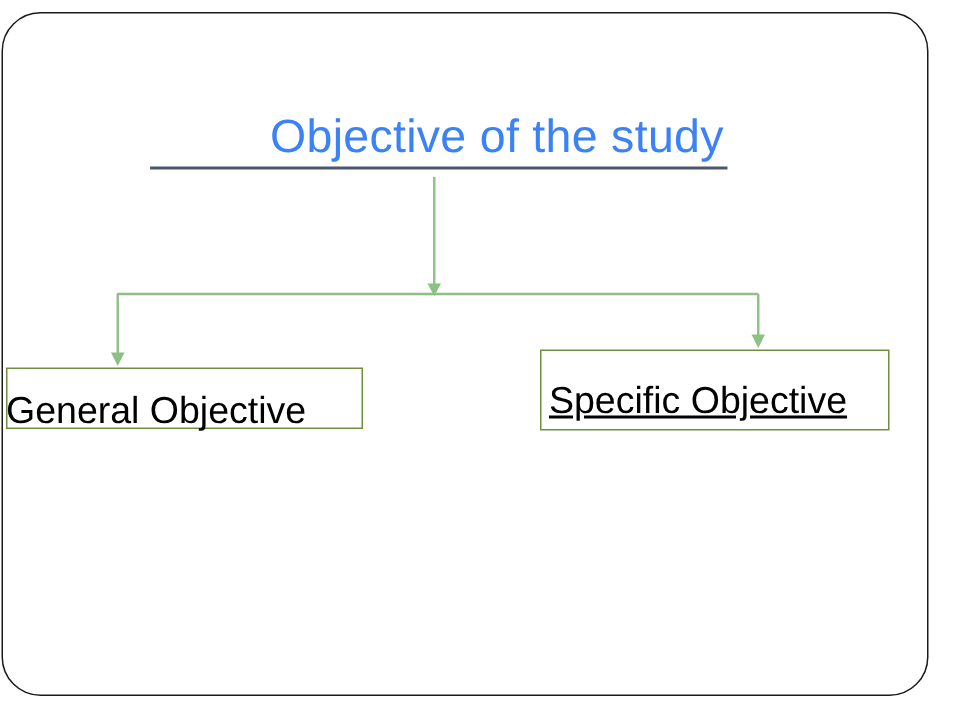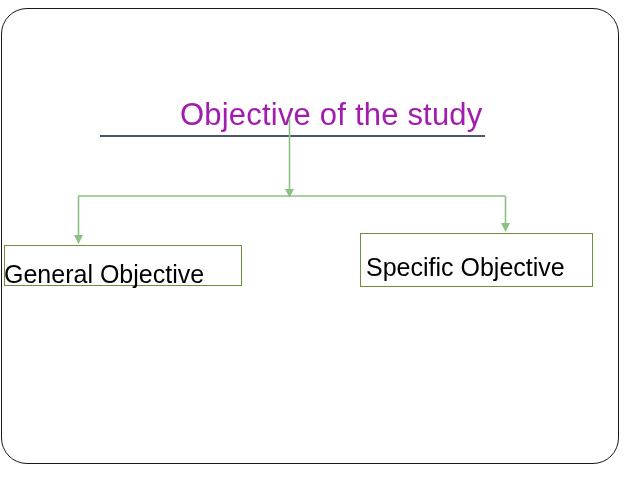--- a/index.html
+++ b/index.html
@@ -37,28 +37,27 @@
     position: absolute;
     left: 100px;
     top: 72px;
     width: 500px;
     text-align: left;
   }
   #title-text {
     display: inline-block;
     font-size: 31px;
     line-height: 38px;
-    color: #a21caf;
+    color: #3b82f6;
     letter-spacing: 0.2px;
     white-space: nowrap;
     border-bottom: 2px solid #4c576b;
     padding-bottom: 1px;
     padding-left: 80px;
     padding-right: 2px;
-    margin-top: 24px;
   }
 
   
   #connectors {
     position: absolute;
     left: 0;
     top: 0;
     width: 638px;
     height: 479px;
     pointer-events: none;
@@ -94,20 +93,21 @@
   }
   #label-general {
     left: 4px;
     top: 247px;
     width: 300px;
   }
   #label-specific {
     left: 366px;
     top: 240px;
     width: 240px;
+    text-decoration: underline;
   }
 </style>
 </head>
 <body>
 
 <div id="slide">
 
   <div id="slide-frame"></div>
 
   <div id="title-block">

